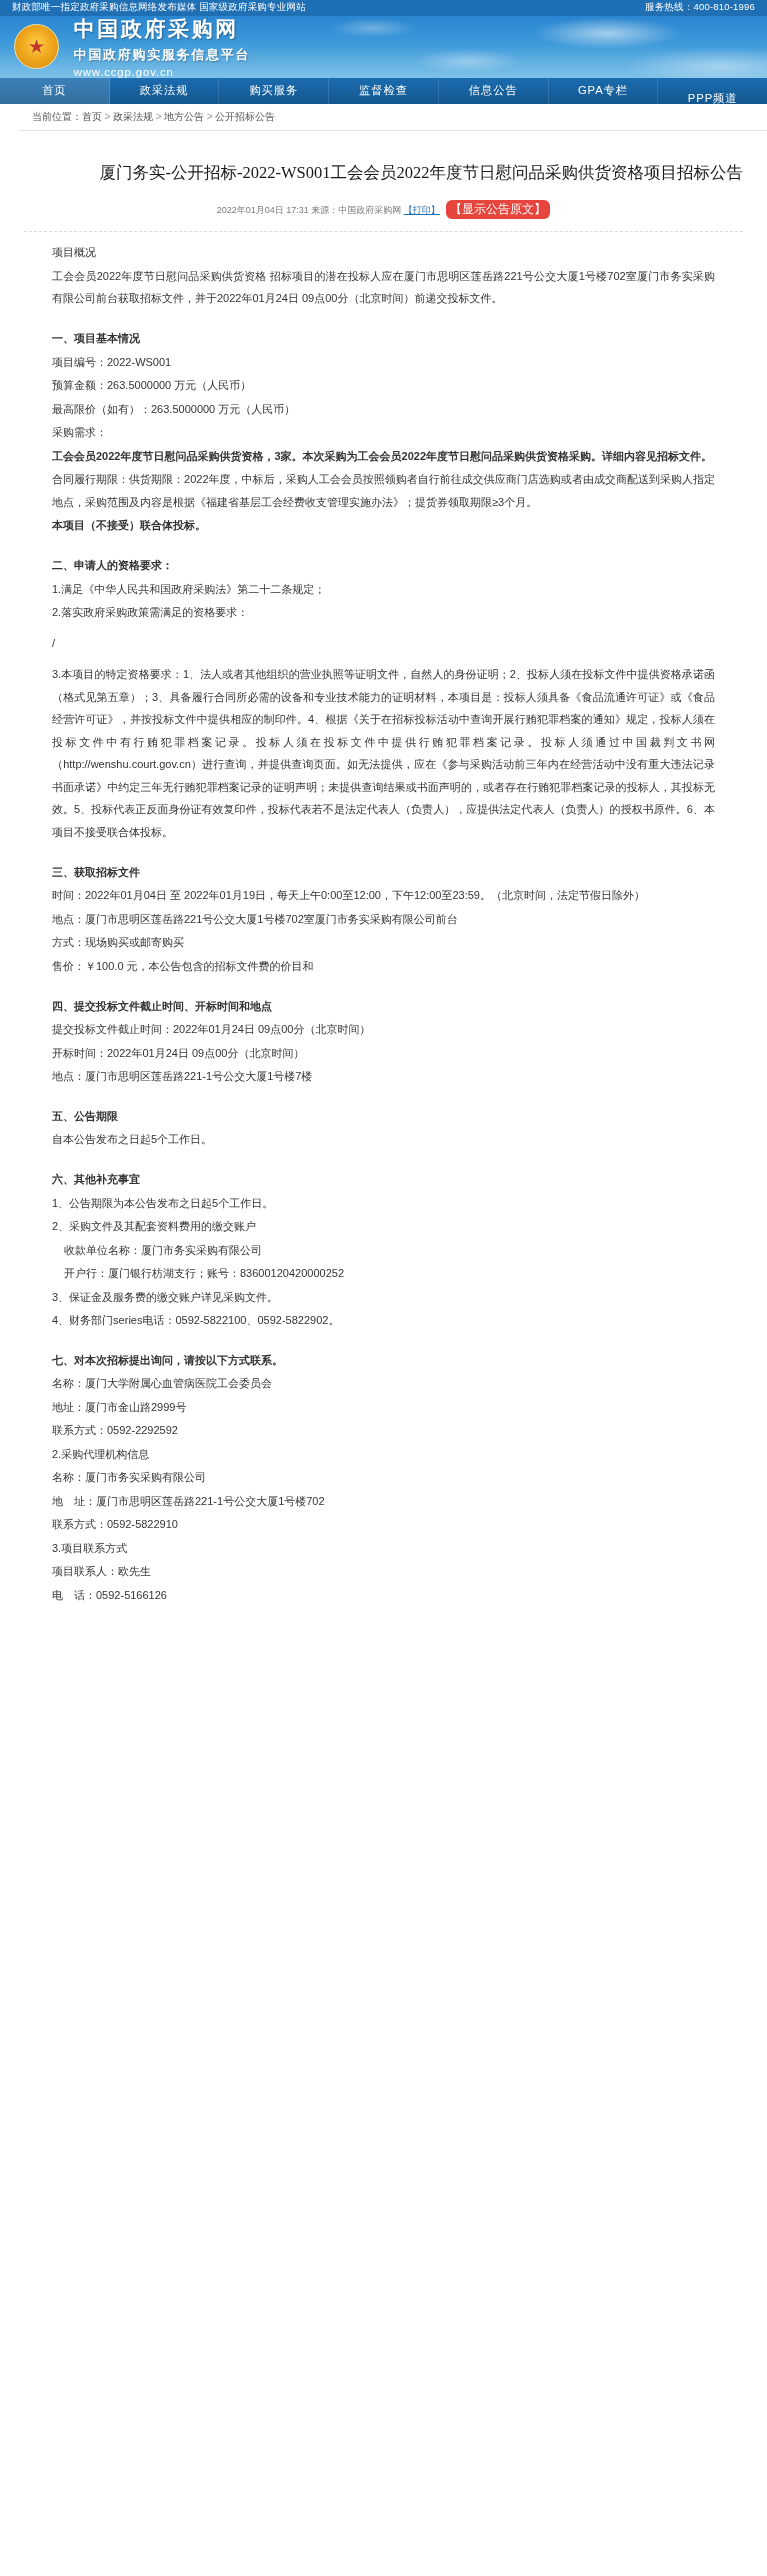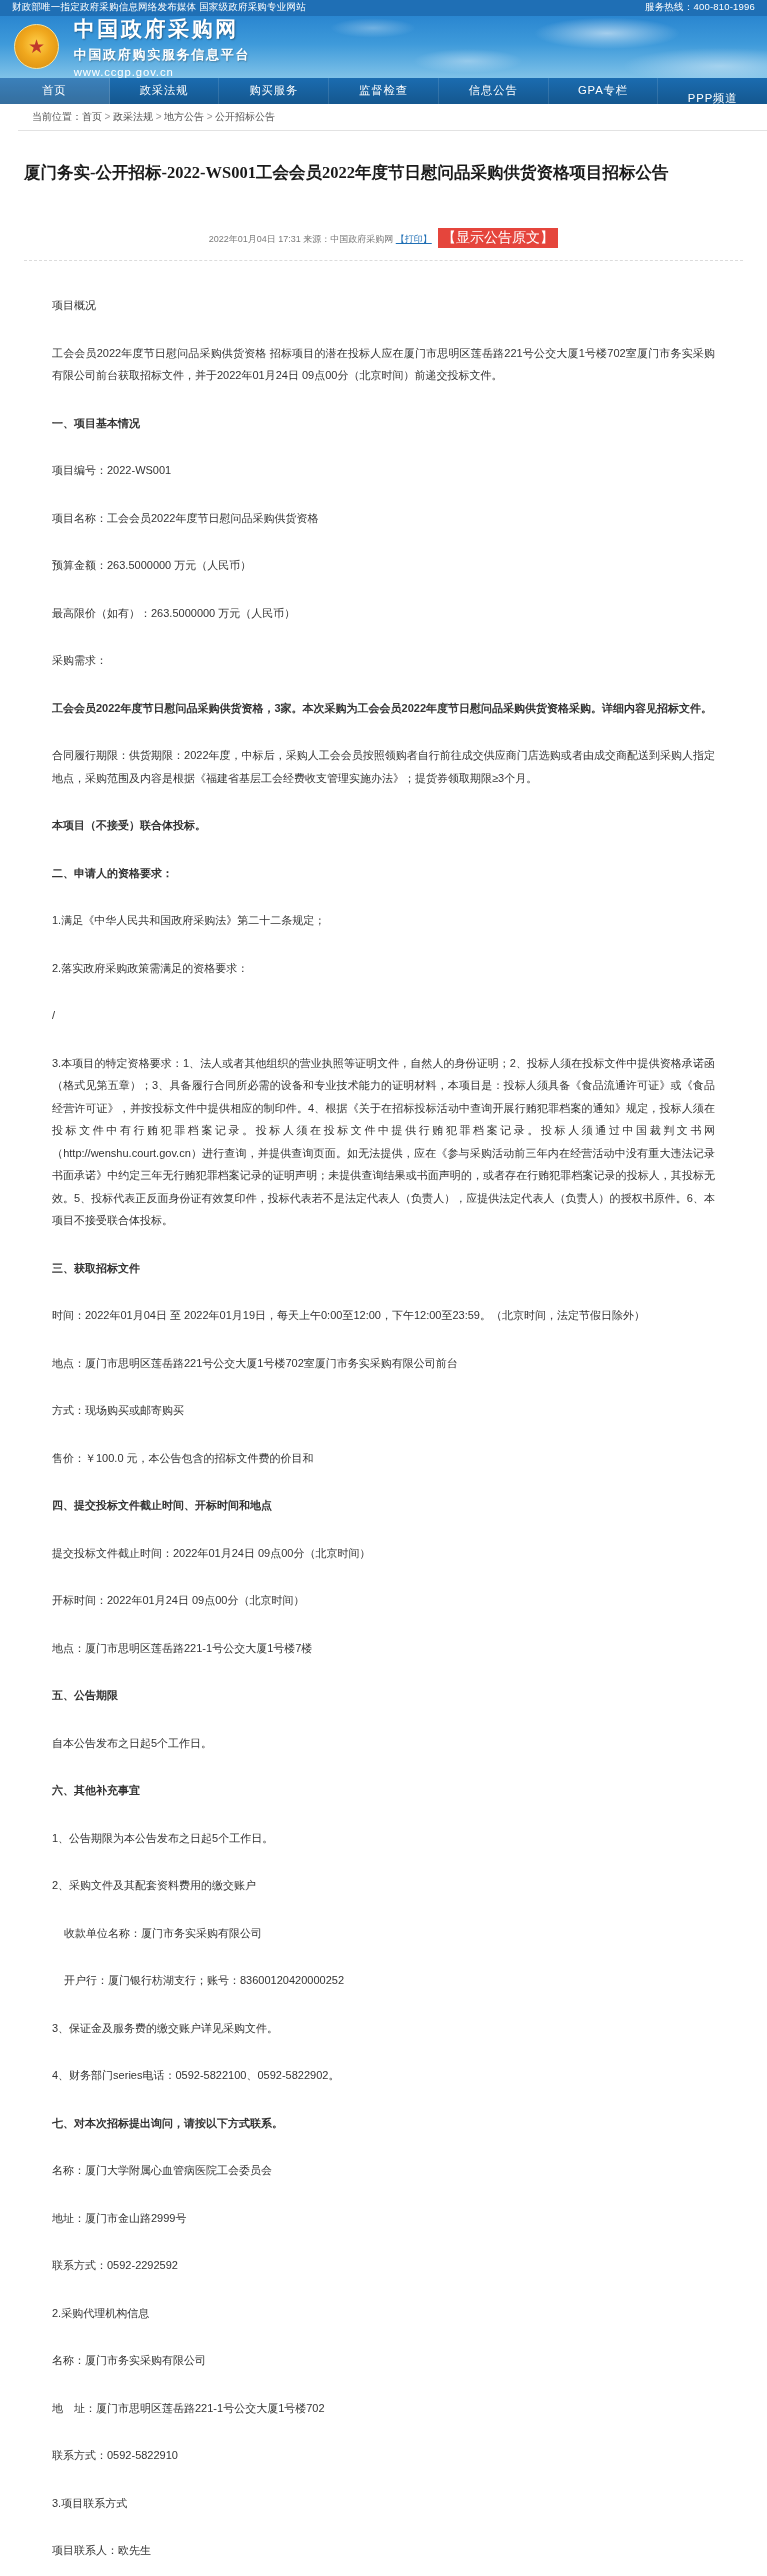--- a/index.html
+++ b/index.html
@@ -128,55 +128,54 @@
   }
   .card {
     margin: 0;
     background: #fff;
     padding: 19px 0 0 0;
   }
   h1.doc-title {
     margin: 10.4px 24px 0 24px;
     font-size: 16.5px;
     line-height: 26px;
-    font-weight: bold;
+    font-weight: normal;
     color: #1a1a1a;
     font-family: "Liberation Serif", serif;
-    text-align: left;
+    text-align: right;
   }
   .meta {
     margin: 14px 0 0 0;
     text-align: center;
     font-size: 9px;
     color: #7a7a7a;
   }
   .meta .print { color: #1f6fb5; }
   .meta .tag {
     display: inline-block;
     background: #e5453c;
     color: #fff;
-    border-radius: 0;
+    border-radius: 6px;
     padding: 0.9px 4.3px;
     margin-left: 3.5px;
-    font-size: 14px;
-    margin-top: 28px;
+    font-size: 12px;
   }
   .hr {
     margin: 12px 24px 0 24px;
     border-top: 0.9px dashed #dcdcdc;
     height: 0;
   }
 
   .body {
     padding: 8.7px 52px 0 52px;
     font-size: 11px;
     line-height: 22.5px;
     color: #333;
   }
-  .body p { margin: 25px 0; text-align: justify; }
+  .body p { margin: 1px 0; text-align: justify; }
   .body p.h { font-weight: bold; margin-top: 17.3px; }
   .body p.strongline { font-weight: bold; }
   .body p.sub { margin-left: 12px; }
   .body p.slash { margin: 8.7px 0; }
 
   
   .tail { height: 15.6px; }
 </style>
 </head>
 <body>
@@ -224,21 +223,20 @@
       <span class="tag">【显示公告原文】</span>
     </div>
 
     <div class="hr"></div>
 
     <div class="body">
       <p class="plain">项目概况</p>
       <p class="plain">工会会员2022年度节日慰问品采购供货资格 招标项目的潜在投标人应在厦门市思明区莲岳路221号公交大厦1号楼702室厦门市务实采购有限公司前台获取招标文件，并于2022年01月24日 09点00分（北京时间）前递交投标文件。</p>
       <p class="h">一、项目基本情况</p>
       <p class="plain">项目编号：2022-WS001</p>
-      <p class="plain">项目名称：工会会员2022年度节日慰问品采购供货资格</p>
       <p class="plain">预算金额：263.5000000 万元（人民币）</p>
       <p class="plain">最高限价（如有）：263.5000000 万元（人民币）</p>
       <p class="plain">采购需求：</p>
       <p class="strongline">工会会员2022年度节日慰问品采购供货资格，3家。本次采购为工会会员2022年度节日慰问品采购供货资格采购。详细内容见招标文件。</p>
       <p class="plain">合同履行期限：供货期限：2022年度，中标后，采购人工会会员按照领购者自行前往成交供应商门店选购或者由成交商配送到采购人指定地点，采购范围及内容是根据《福建省基层工会经费收支管理实施办法》；提货券领取期限≥3个月。</p>
       <p class="strongline">本项目（不接受）联合体投标。</p>
       <p class="h">二、申请人的资格要求：</p>
       <p class="plain">1.满足《中华人民共和国政府采购法》第二十二条规定；</p>
       <p class="plain">2.落实政府采购政策需满足的资格要求：</p>
       <p class="slash">/</p>

